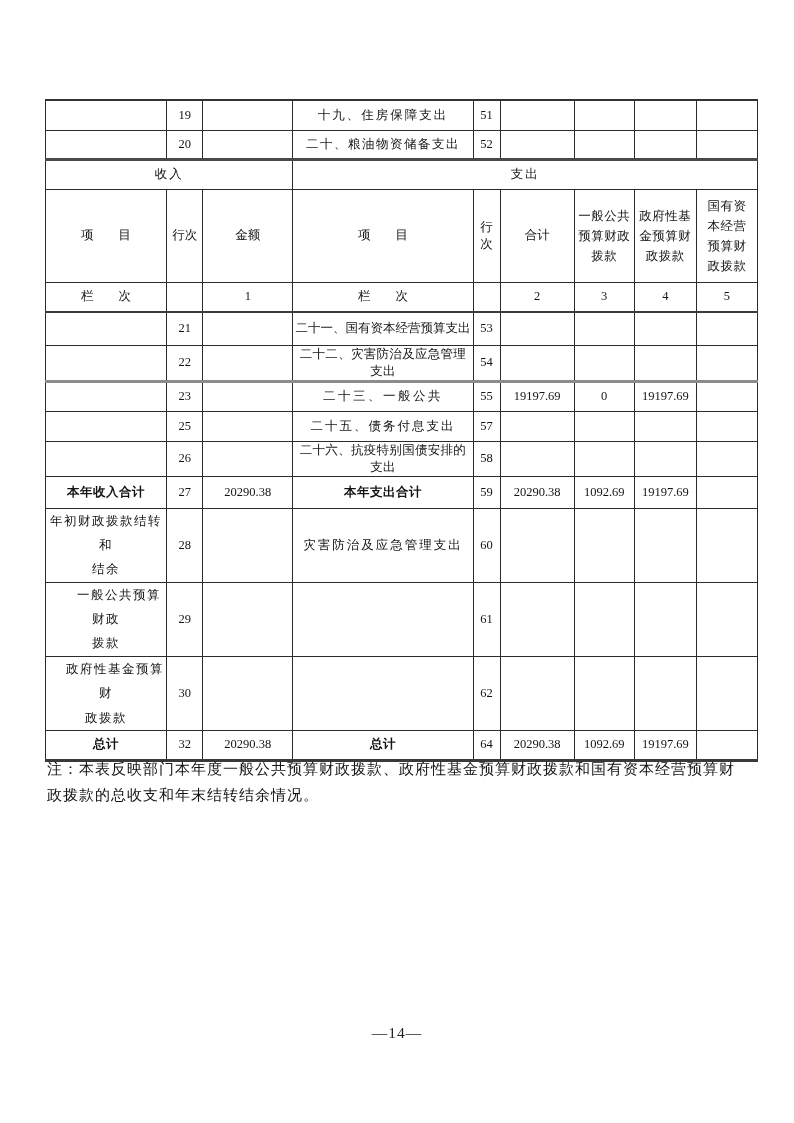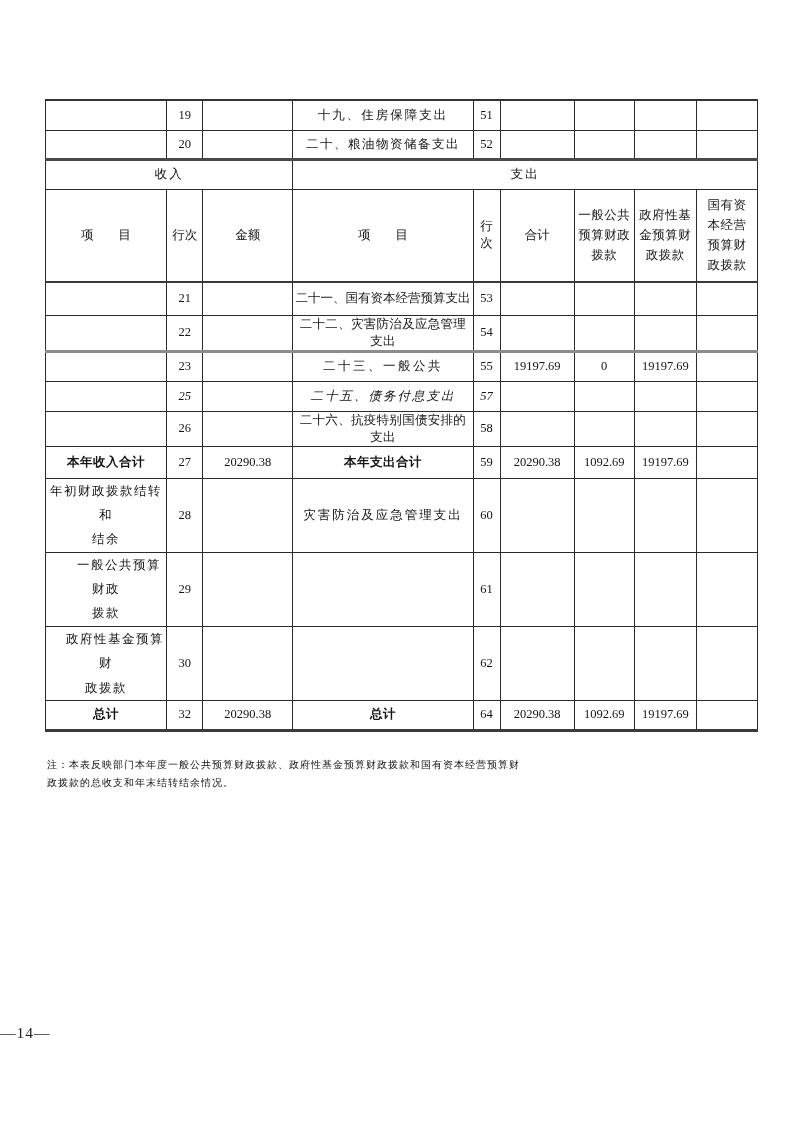--- a/index.html
+++ b/index.html
@@ -31,25 +31,25 @@
   td.mright{text-align:right;padding-right:7px;}
   td.leftlabel{text-align:left;white-space:pre-line;font-size:11.5px;letter-spacing:1.5px;line-height:1.95;padding:1px 2px 1px 3px;}
   td.ind1{text-indent:12px;}
   td.ind15{text-indent:18px;}
   td.ind2{text-indent:26px;}
   tr.secline td{border-top:3px solid #4a4a4a;}
   tr.secline2 td{border-top:2px solid #3a3a3a;}
   tr.grayline td{border-top:3px solid #8c8c8c;}
   #note{
     position:absolute;left:47px;top:756px;width:716px;
-    font-size:10px;line-height:1.75;letter-spacing:1px;
+    font-size:15px;line-height:1.75;letter-spacing:1px;
     white-space:pre-line;color:#131313;
   }
   #pagenum{
-    position:absolute;left:0;top:1024px;width:794px;text-align:left;
+    position:absolute;left:0;top:1024px;width:794px;text-align:center;
     font-size:15.5px;letter-spacing:1px;color:#222;
   }
 </style>
 </head>
 <body>
 
 <div id="sheet">
 
   <table class="budget">
     <colgroup>
@@ -101,20 +101,31 @@
 预算财政
 拨款</td>
           <td class="headwrap">政府性基
 金预算财
 政拨款</td>
           <td class="headwrap">国有资
 本经营
 预算财
 政拨款</td>
         </tr>
+        <tr style="height: 30px;">
+          <td class="head">栏　　次</td>
+          <td></td>
+          <td class="num">1</td>
+          <td class="head">栏　　次</td>
+          <td></td>
+          <td class="num">2</td>
+          <td class="num">3</td>
+          <td class="num">4</td>
+          <td class="num">5</td>
+        </tr>
         <tr class="secline2" style="height: 33px;">
           <td></td>
           <td class="num">21</td>
           <td></td>
           <td class="item">二十一、国有资本经营预算支出</td>
           <td class="num">53</td>
           <td></td>
           <td></td>
           <td></td>
           <td></td>
@@ -134,21 +145,21 @@
           <td></td>
           <td class="num">23</td>
           <td></td>
           <td class="item ls25">二十三、一般公共</td>
           <td class="num">55</td>
           <td class="num">19197.69</td>
           <td class="num">0</td>
           <td class="num">19197.69</td>
           <td></td>
         </tr>
-        <tr style="height: 30px; font-style: italic;">
+        <tr style="height: 30px;">
           <td></td>
           <td class="num">25</td>
           <td></td>
           <td class="item ls2">二十五、债务付息支出</td>
           <td class="num">57</td>
           <td></td>
           <td></td>
           <td></td>
           <td></td>
         </tr>

